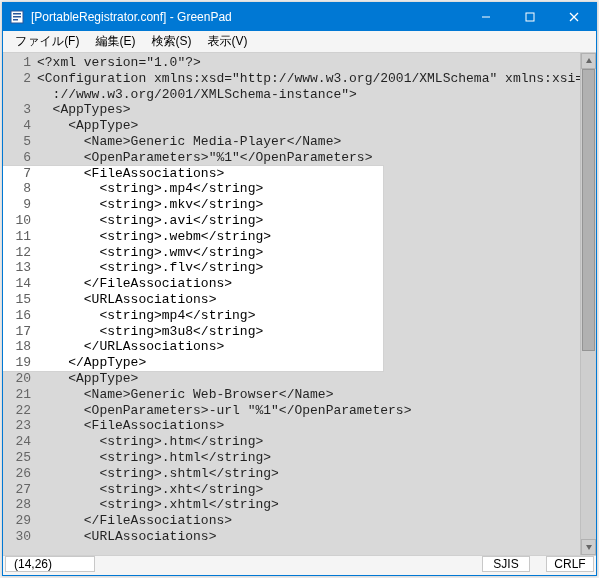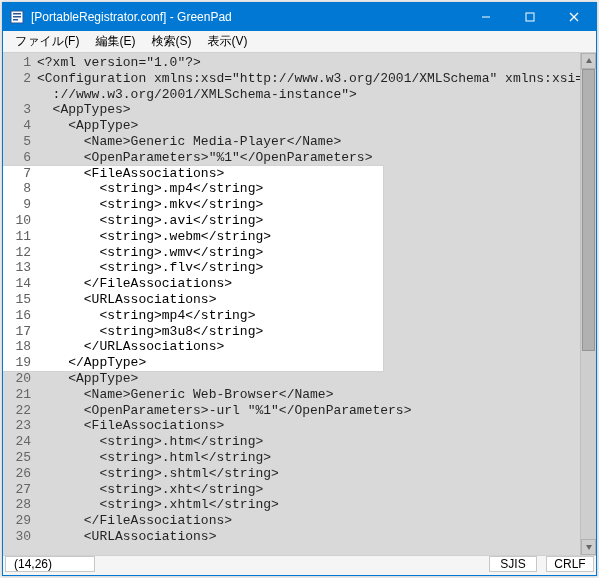--- a/index.html
+++ b/index.html
@@ -110,21 +110,21 @@
   .status-cell {
     border: 1px solid #c8c8c8;
     background:#fff;
     padding: 0 8px;
     height: 16px;
     line-height: 14px;
     display:flex; align-items:center;
   }
   .status-pos { width: 90px; }
   .status-spacer { flex:1; }
-  .status-enc { width: 48px; margin-right:9px; justify-content:center;}
+  .status-enc { width: 48px; margin-right:16px; justify-content:center;}
   .status-eol { width: 48px; justify-content:center;}
   .scrollbar-v {
     width: 16px;
     background: #f0f0f0;
     border-left:1px solid #dcdcdc;
     display:flex; flex-direction:column;
   }
   .sb-btn { height:16px; display:flex;align-items:center;justify-content:center;background:#f0f0f0;border:1px solid #c8c8c8;}
   .sb-track { flex:1; position:relative; }
   .sb-thumb { position:absolute; left:1px; right:1px; top:0; height:60%; background:#c8c8c8; border:1px solid #a0a0a0;}

